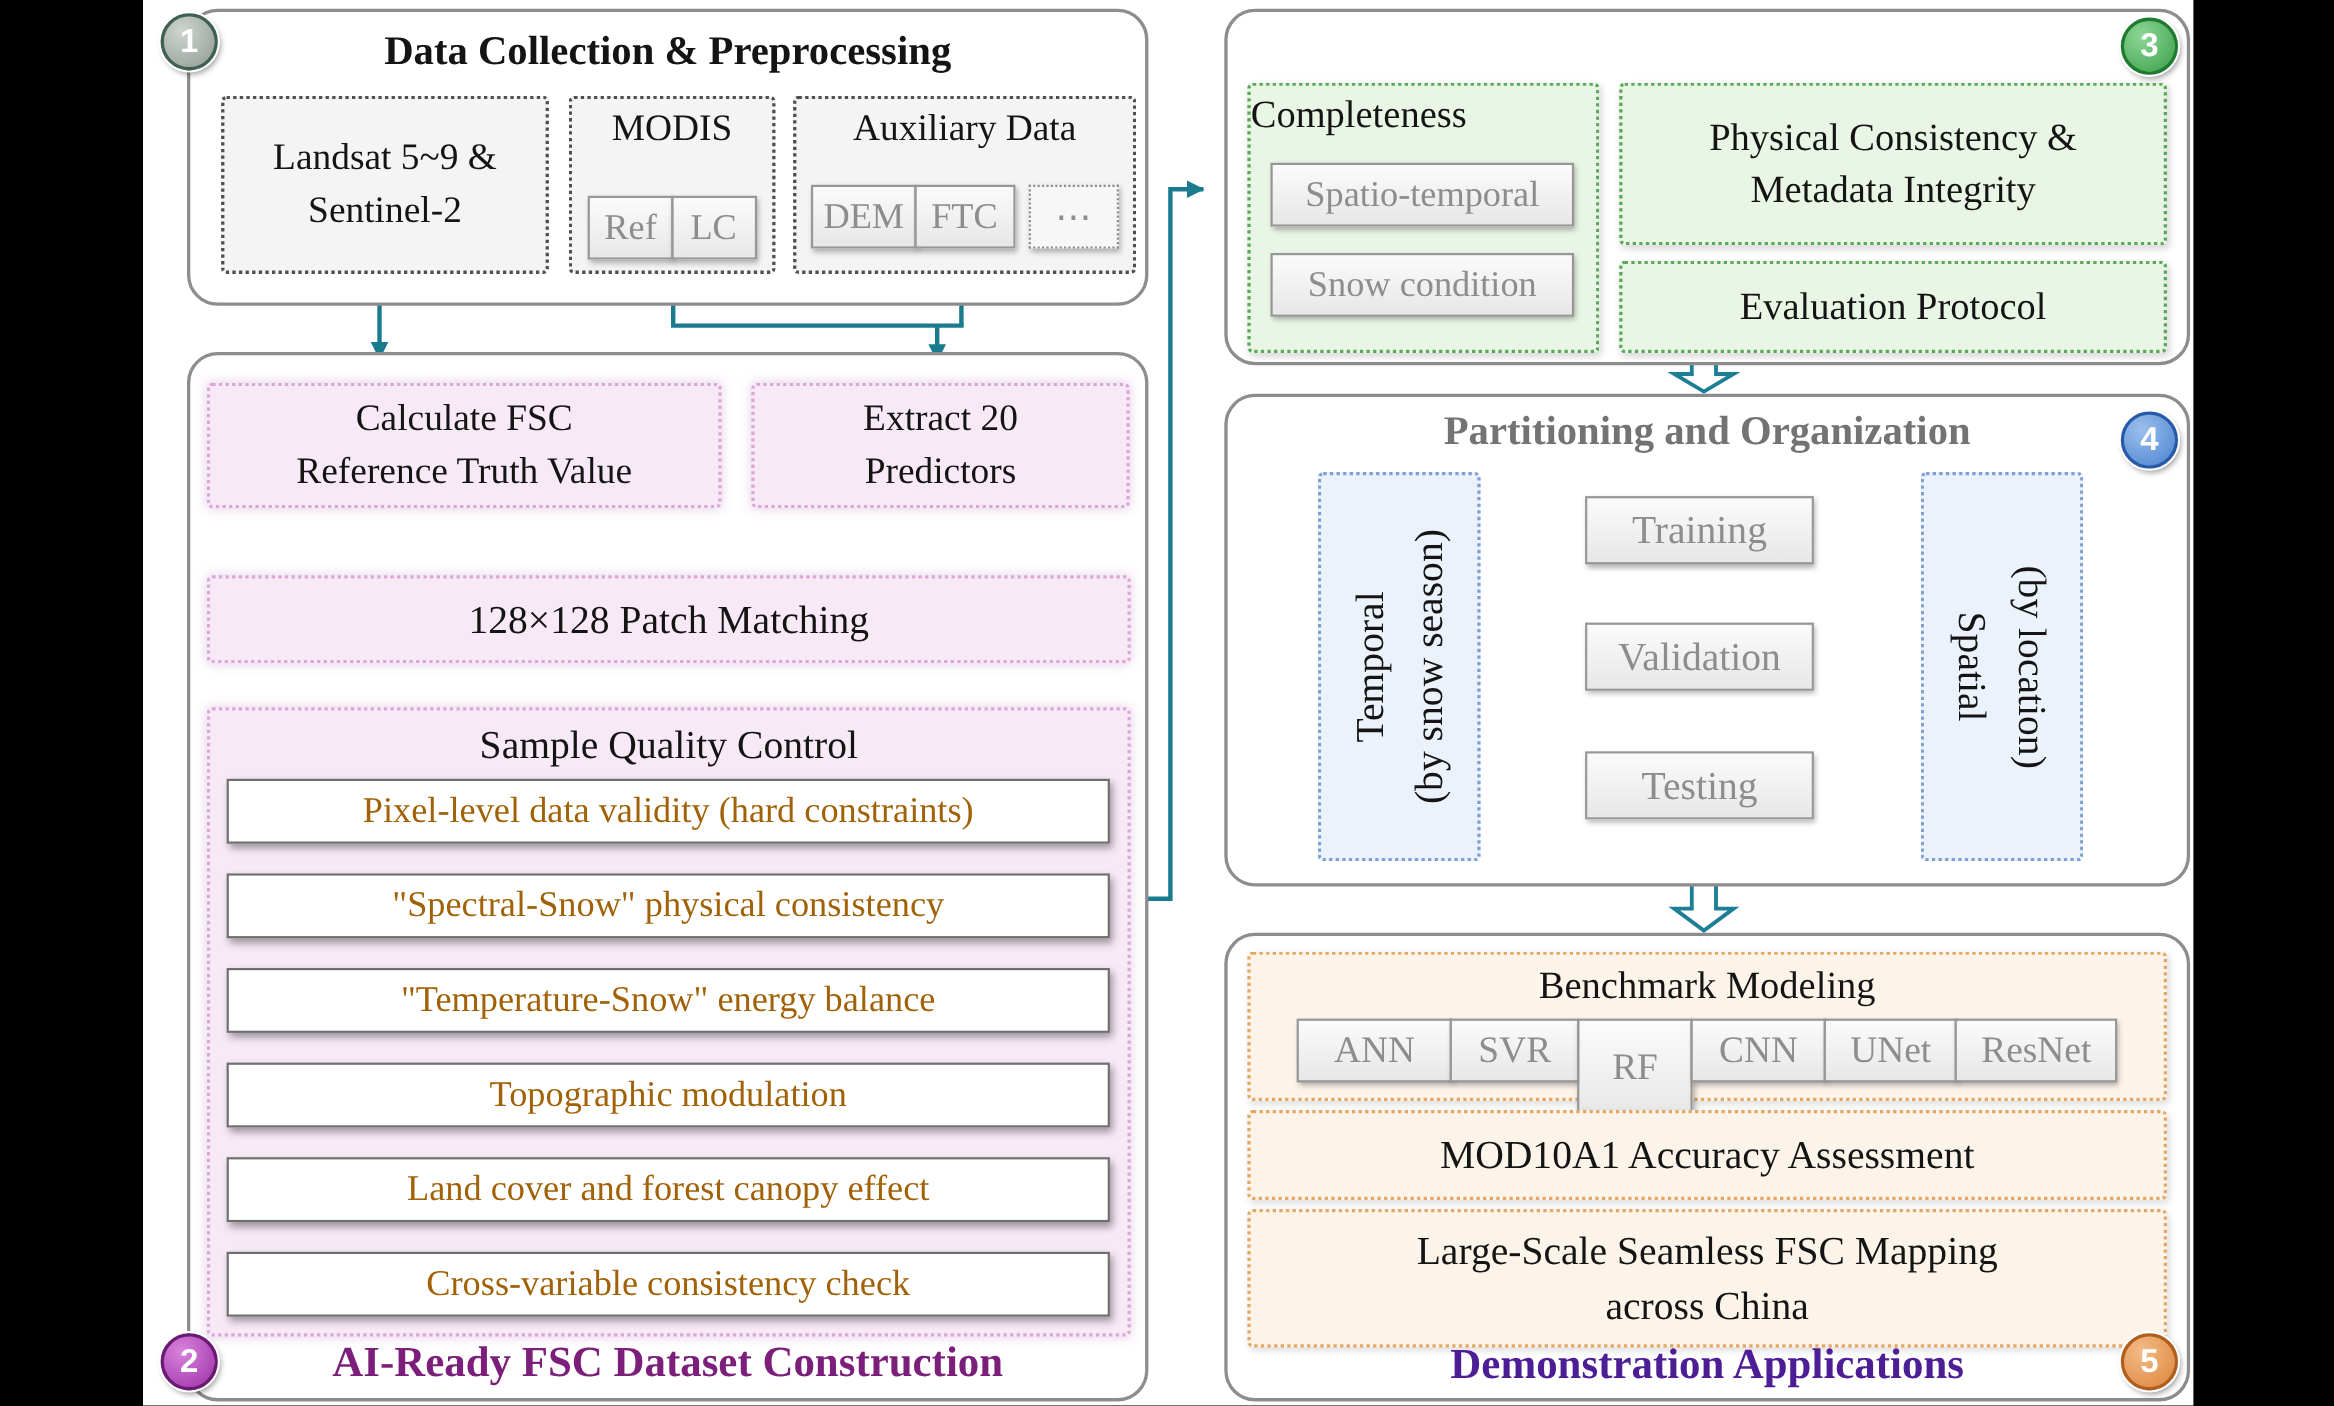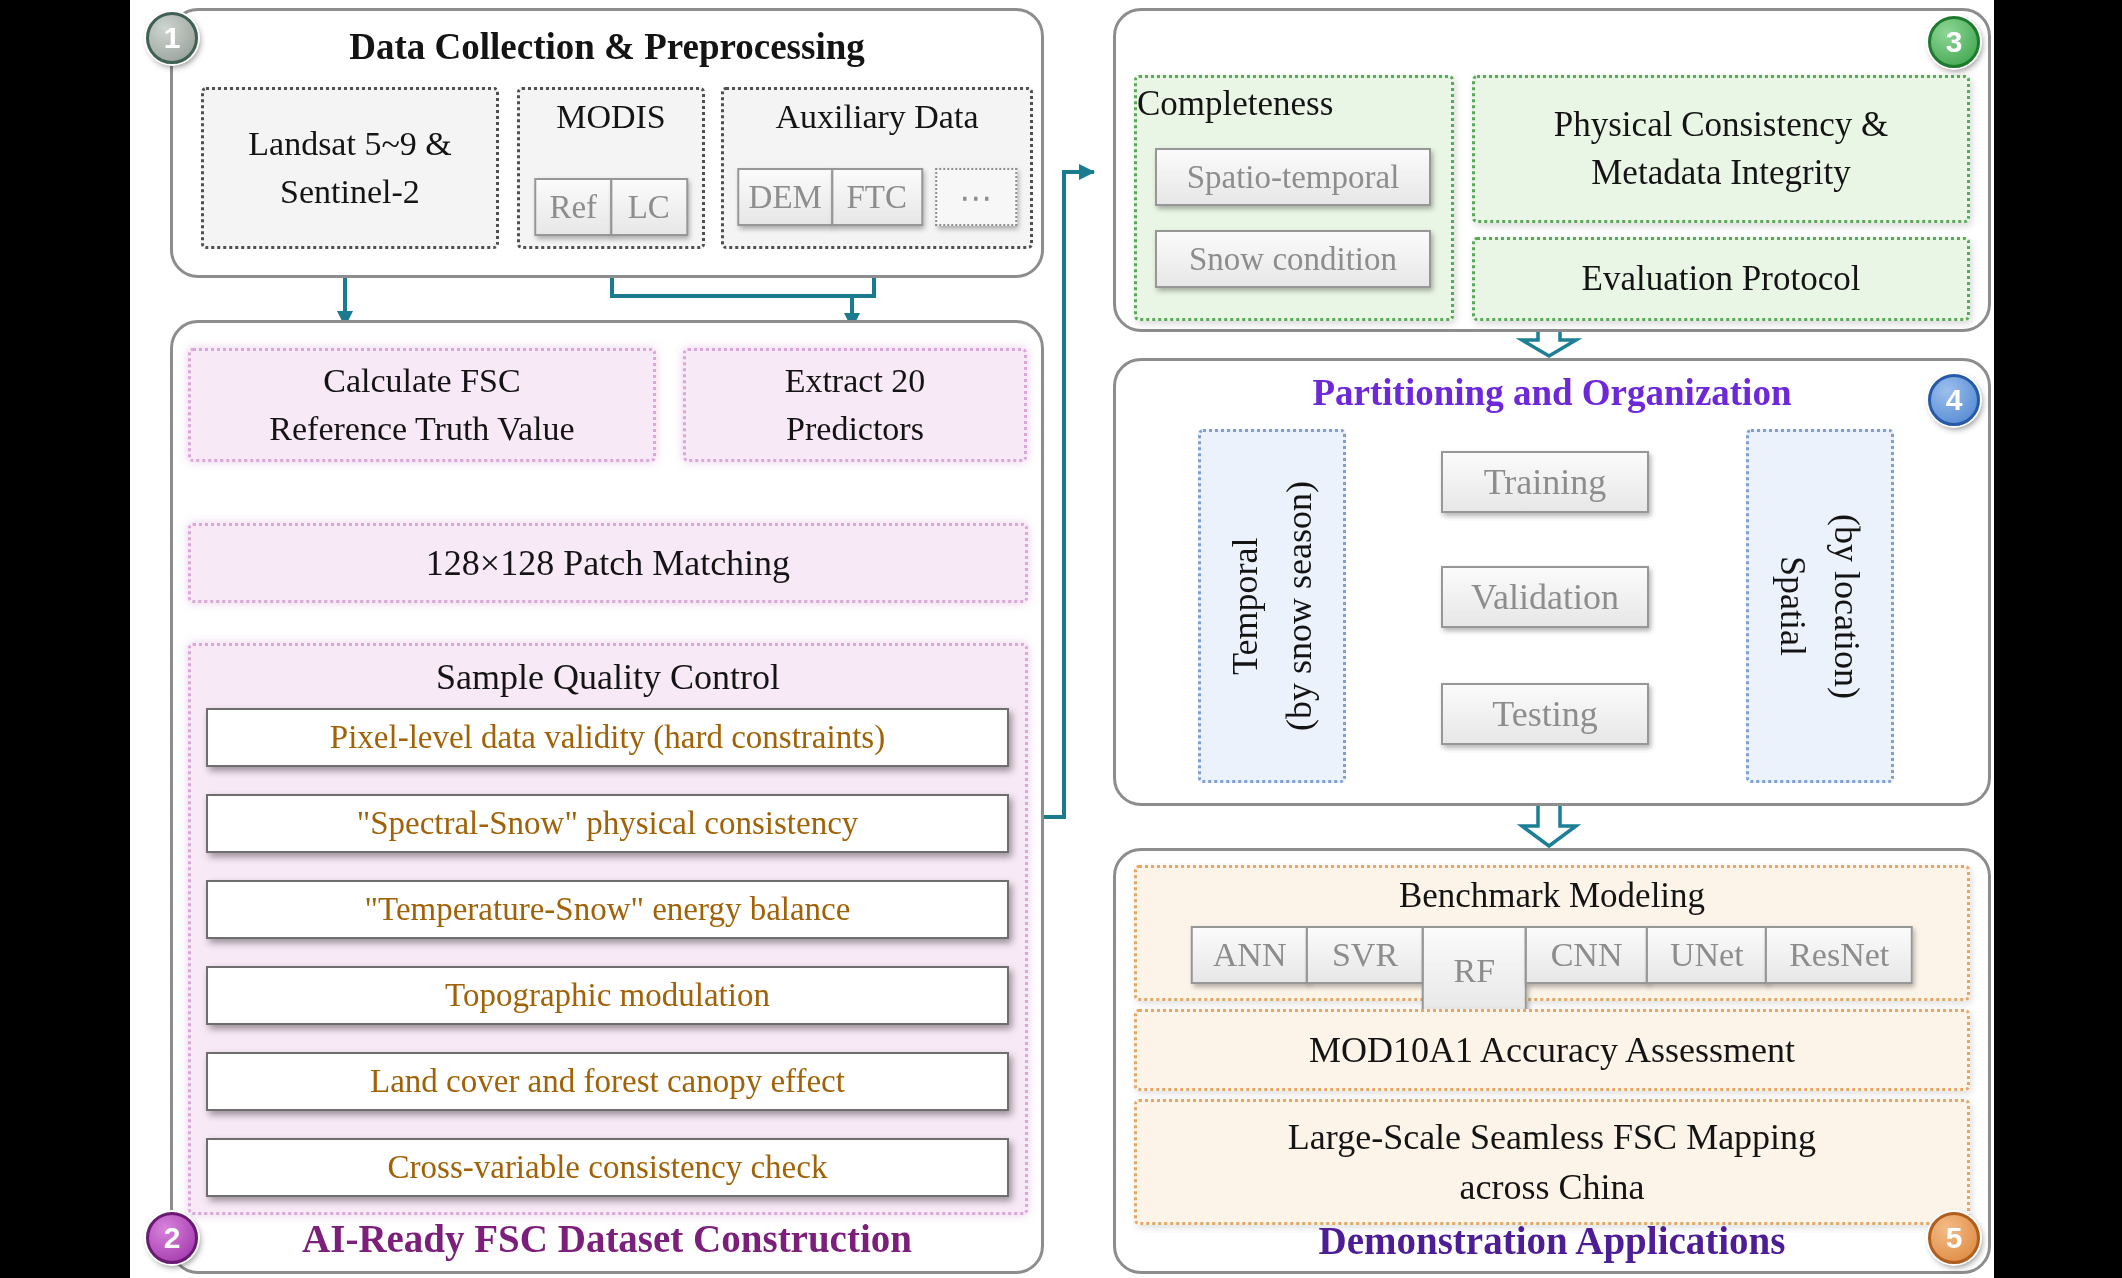--- a/index.html
+++ b/index.html
@@ -148,21 +148,21 @@
       <div class="graycell" style="position:absolute;left:18px;top:152px;width:272px;height:54px;font-size:33px">Snow condition</div>
     </div>
 
     <div class="dbox greenbox center pre" style="left:356px;top:64px;width:492px;height:142px;font-size:35px;line-height:48px">Physical Consistency &amp;
 Metadata Integrity</div>
     <div class="dbox greenbox center" style="left:356px;top:226px;width:492px;height:78px;font-size:35px">Evaluation Protocol</div>
   </div>
   <div class="badge b3" style="left:1928px;top:16px">3</div>
 
   <div class="panel" style="left:1113px;top:358px;width:872px;height:442px">
-    <div class="ptitle" style="top:10px;font-size:37px;color:#6d28d9">Partitioning and Organization</div>
+    <div class="ptitle" style="top:10px;font-size:37px;color:#737373">Partitioning and Organization</div>
 
     <div class="dbox bluebox center" style="left:82px;top:68px;width:142px;height:348px">
       <div class="vert-up">Temporal
 (by snow season)</div>
     </div>
 
     <div class="dbox bluebox center" style="left:630px;top:68px;width:142px;height:348px">
       <div class="vert-down">Spatial
 (by location)</div>
     </div>
@@ -171,21 +171,21 @@
     <div class="graycell" style="position:absolute;left:325px;top:205px;width:204px;height:58px;font-size:36px">Validation</div>
     <div class="graycell" style="position:absolute;left:325px;top:322px;width:204px;height:58px;font-size:36px">Testing</div>
   </div>
   <div class="badge b4" style="left:1928px;top:374px">4</div>
 
   <div class="panel" style="left:1113px;top:848px;width:872px;height:420px">
 
     <div class="dbox orangebox" style="left:18px;top:14px;width:830px;height:130px">
       <div style="text-align:center;font-size:35px;margin-top:8px;color:#141414">Benchmark Modeling</div>
       <div style="position:absolute;left:50%;transform:translateX(-50%);top:58px;display:flex">
-        <div class="graycell" style="height:54px;padding:0 20px;font-size:34px">ANN</div>
+        <div class="graycell" style="height:54px;padding:0 32px;font-size:34px">ANN</div>
         <div class="graycell" style="height:54px;padding:0 24px;font-size:34px;margin-left:-2.5px">SVR</div>
         <div class="graycell" style="height:54px;padding:16px 30px;font-size:34px;margin-left:-2.5px">RF</div>
         <div class="graycell" style="height:54px;padding:0 24px;font-size:34px;margin-left:-2.5px">CNN</div>
         <div class="graycell" style="height:54px;padding:0 22px;font-size:34px;margin-left:-2.5px">UNet</div>
         <div class="graycell" style="height:54px;padding:0 22px;font-size:34px;margin-left:-2.5px">ResNet</div>
       </div>
     </div>
 
     <div class="dbox orangebox center" style="left:18px;top:158px;width:830px;height:76px;font-size:36px">MOD10A1 Accuracy Assessment</div>
 

